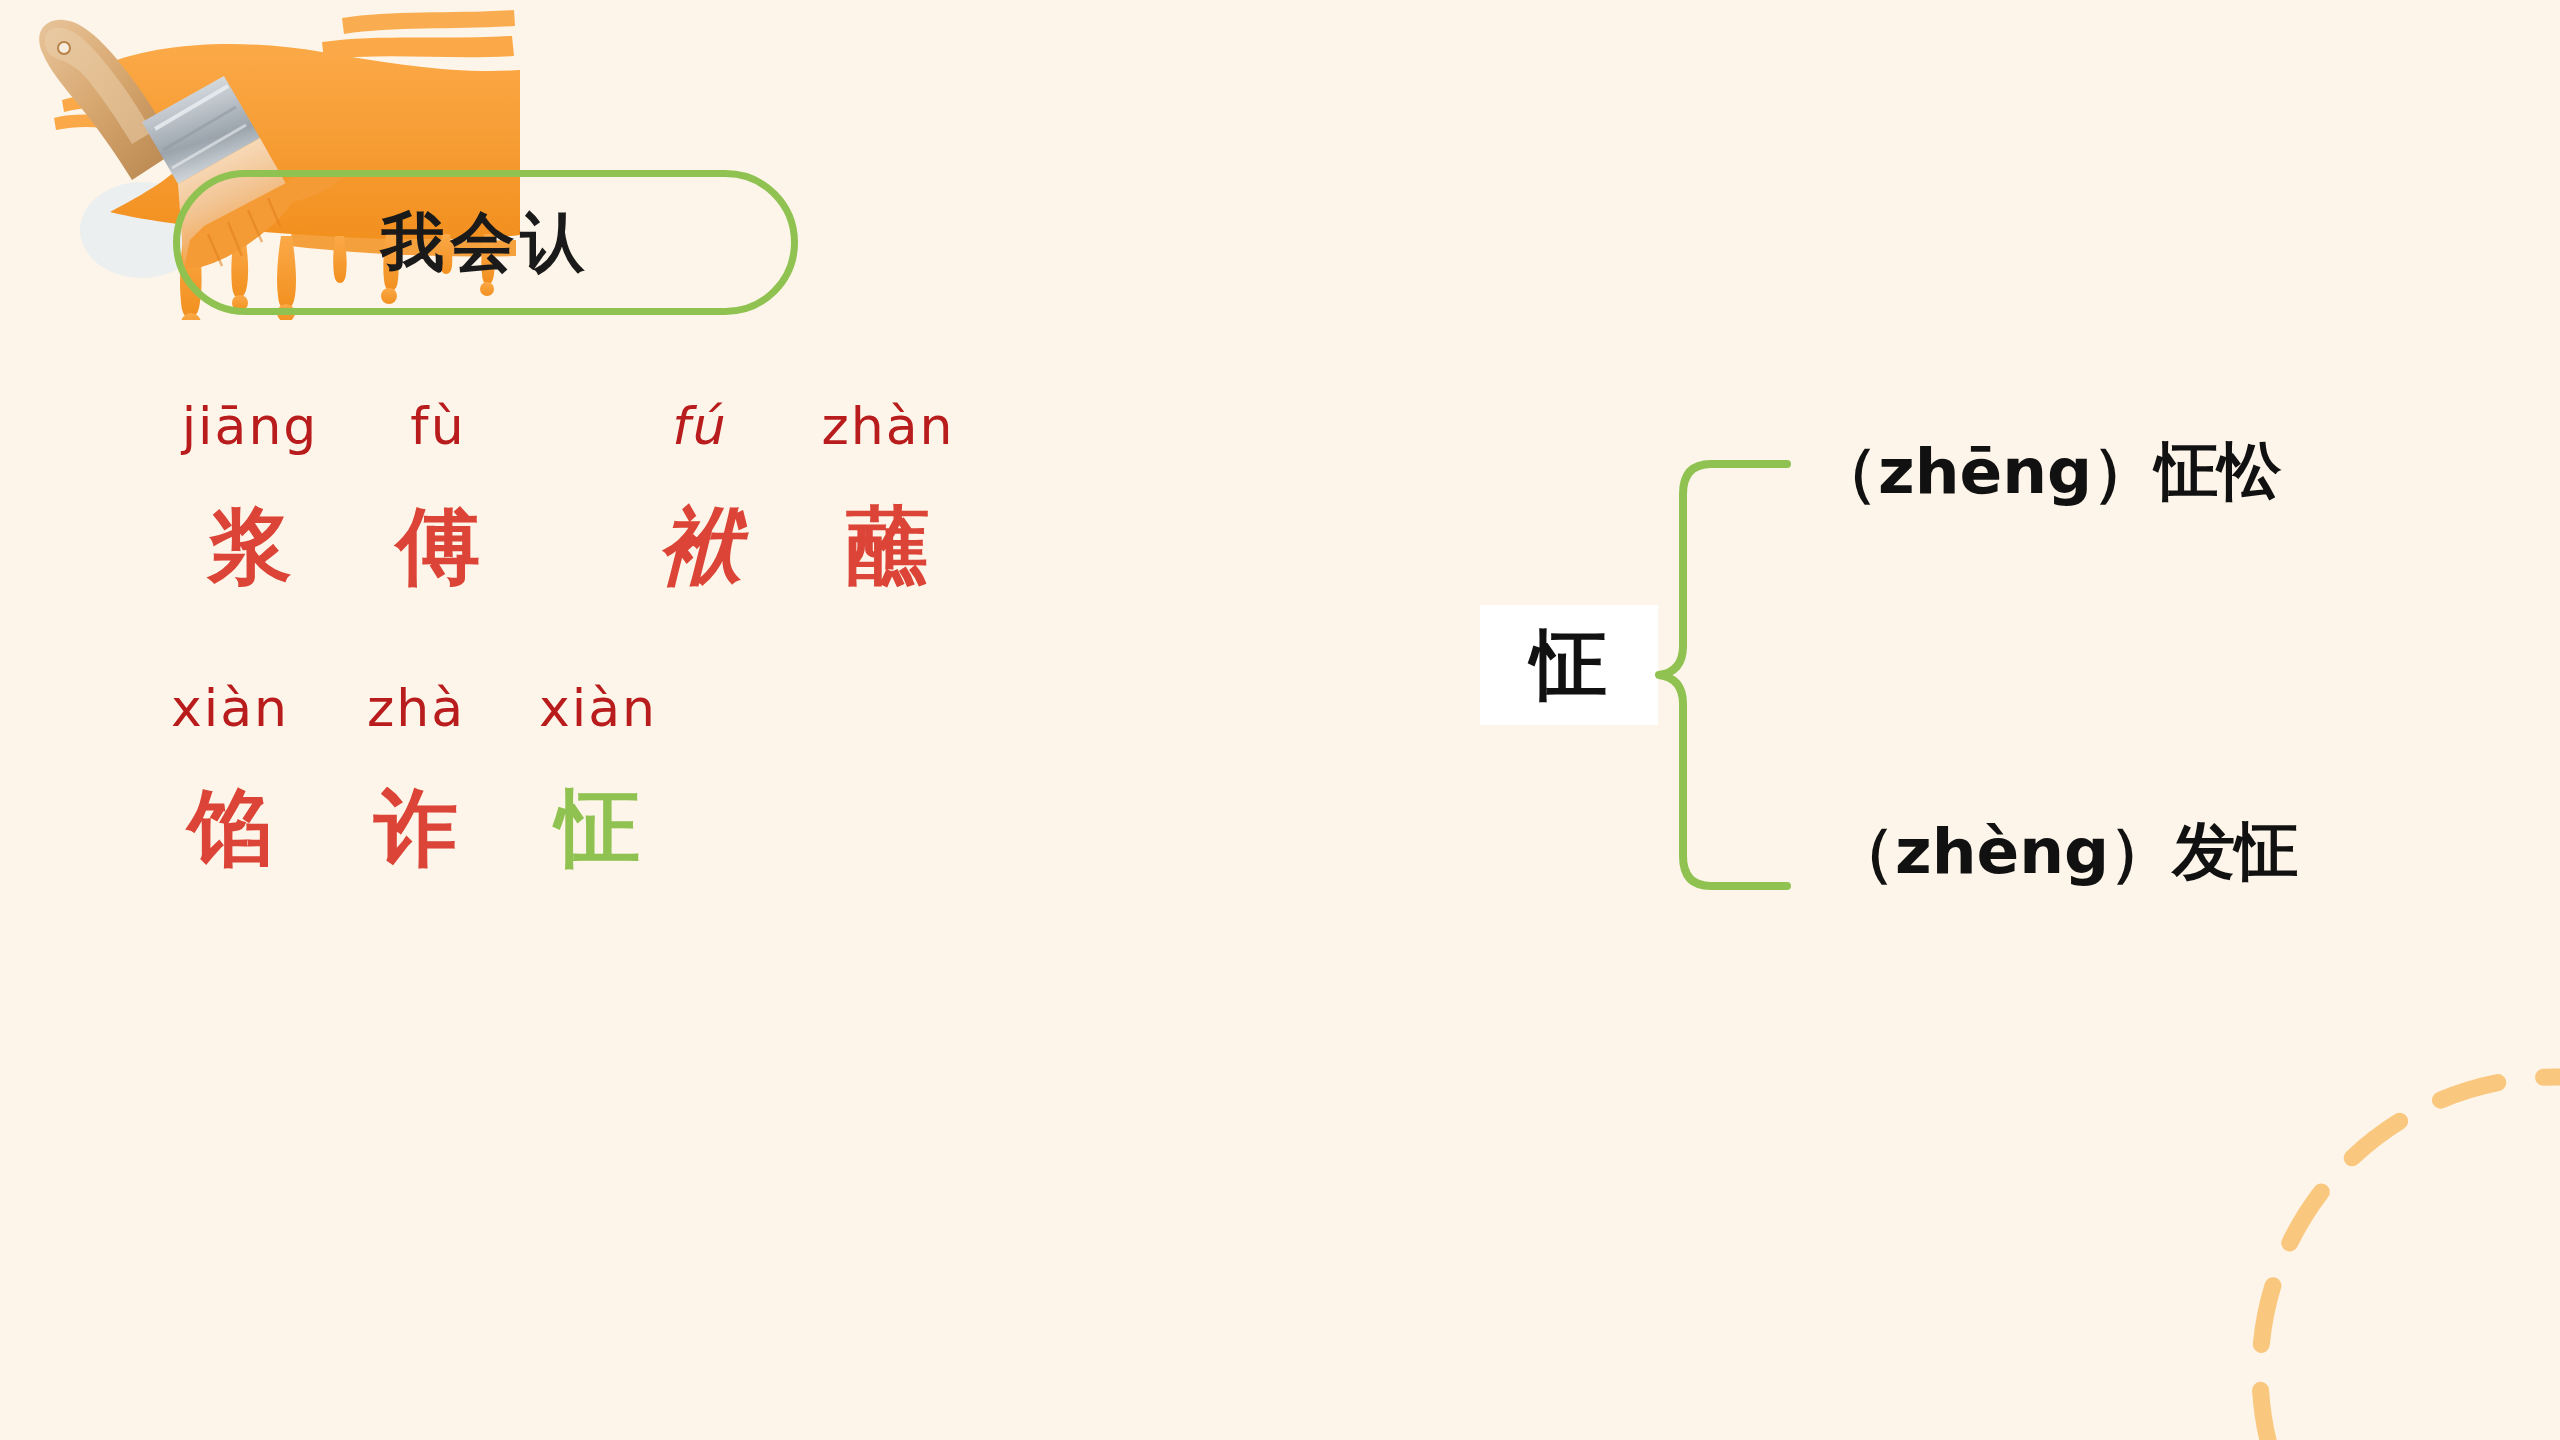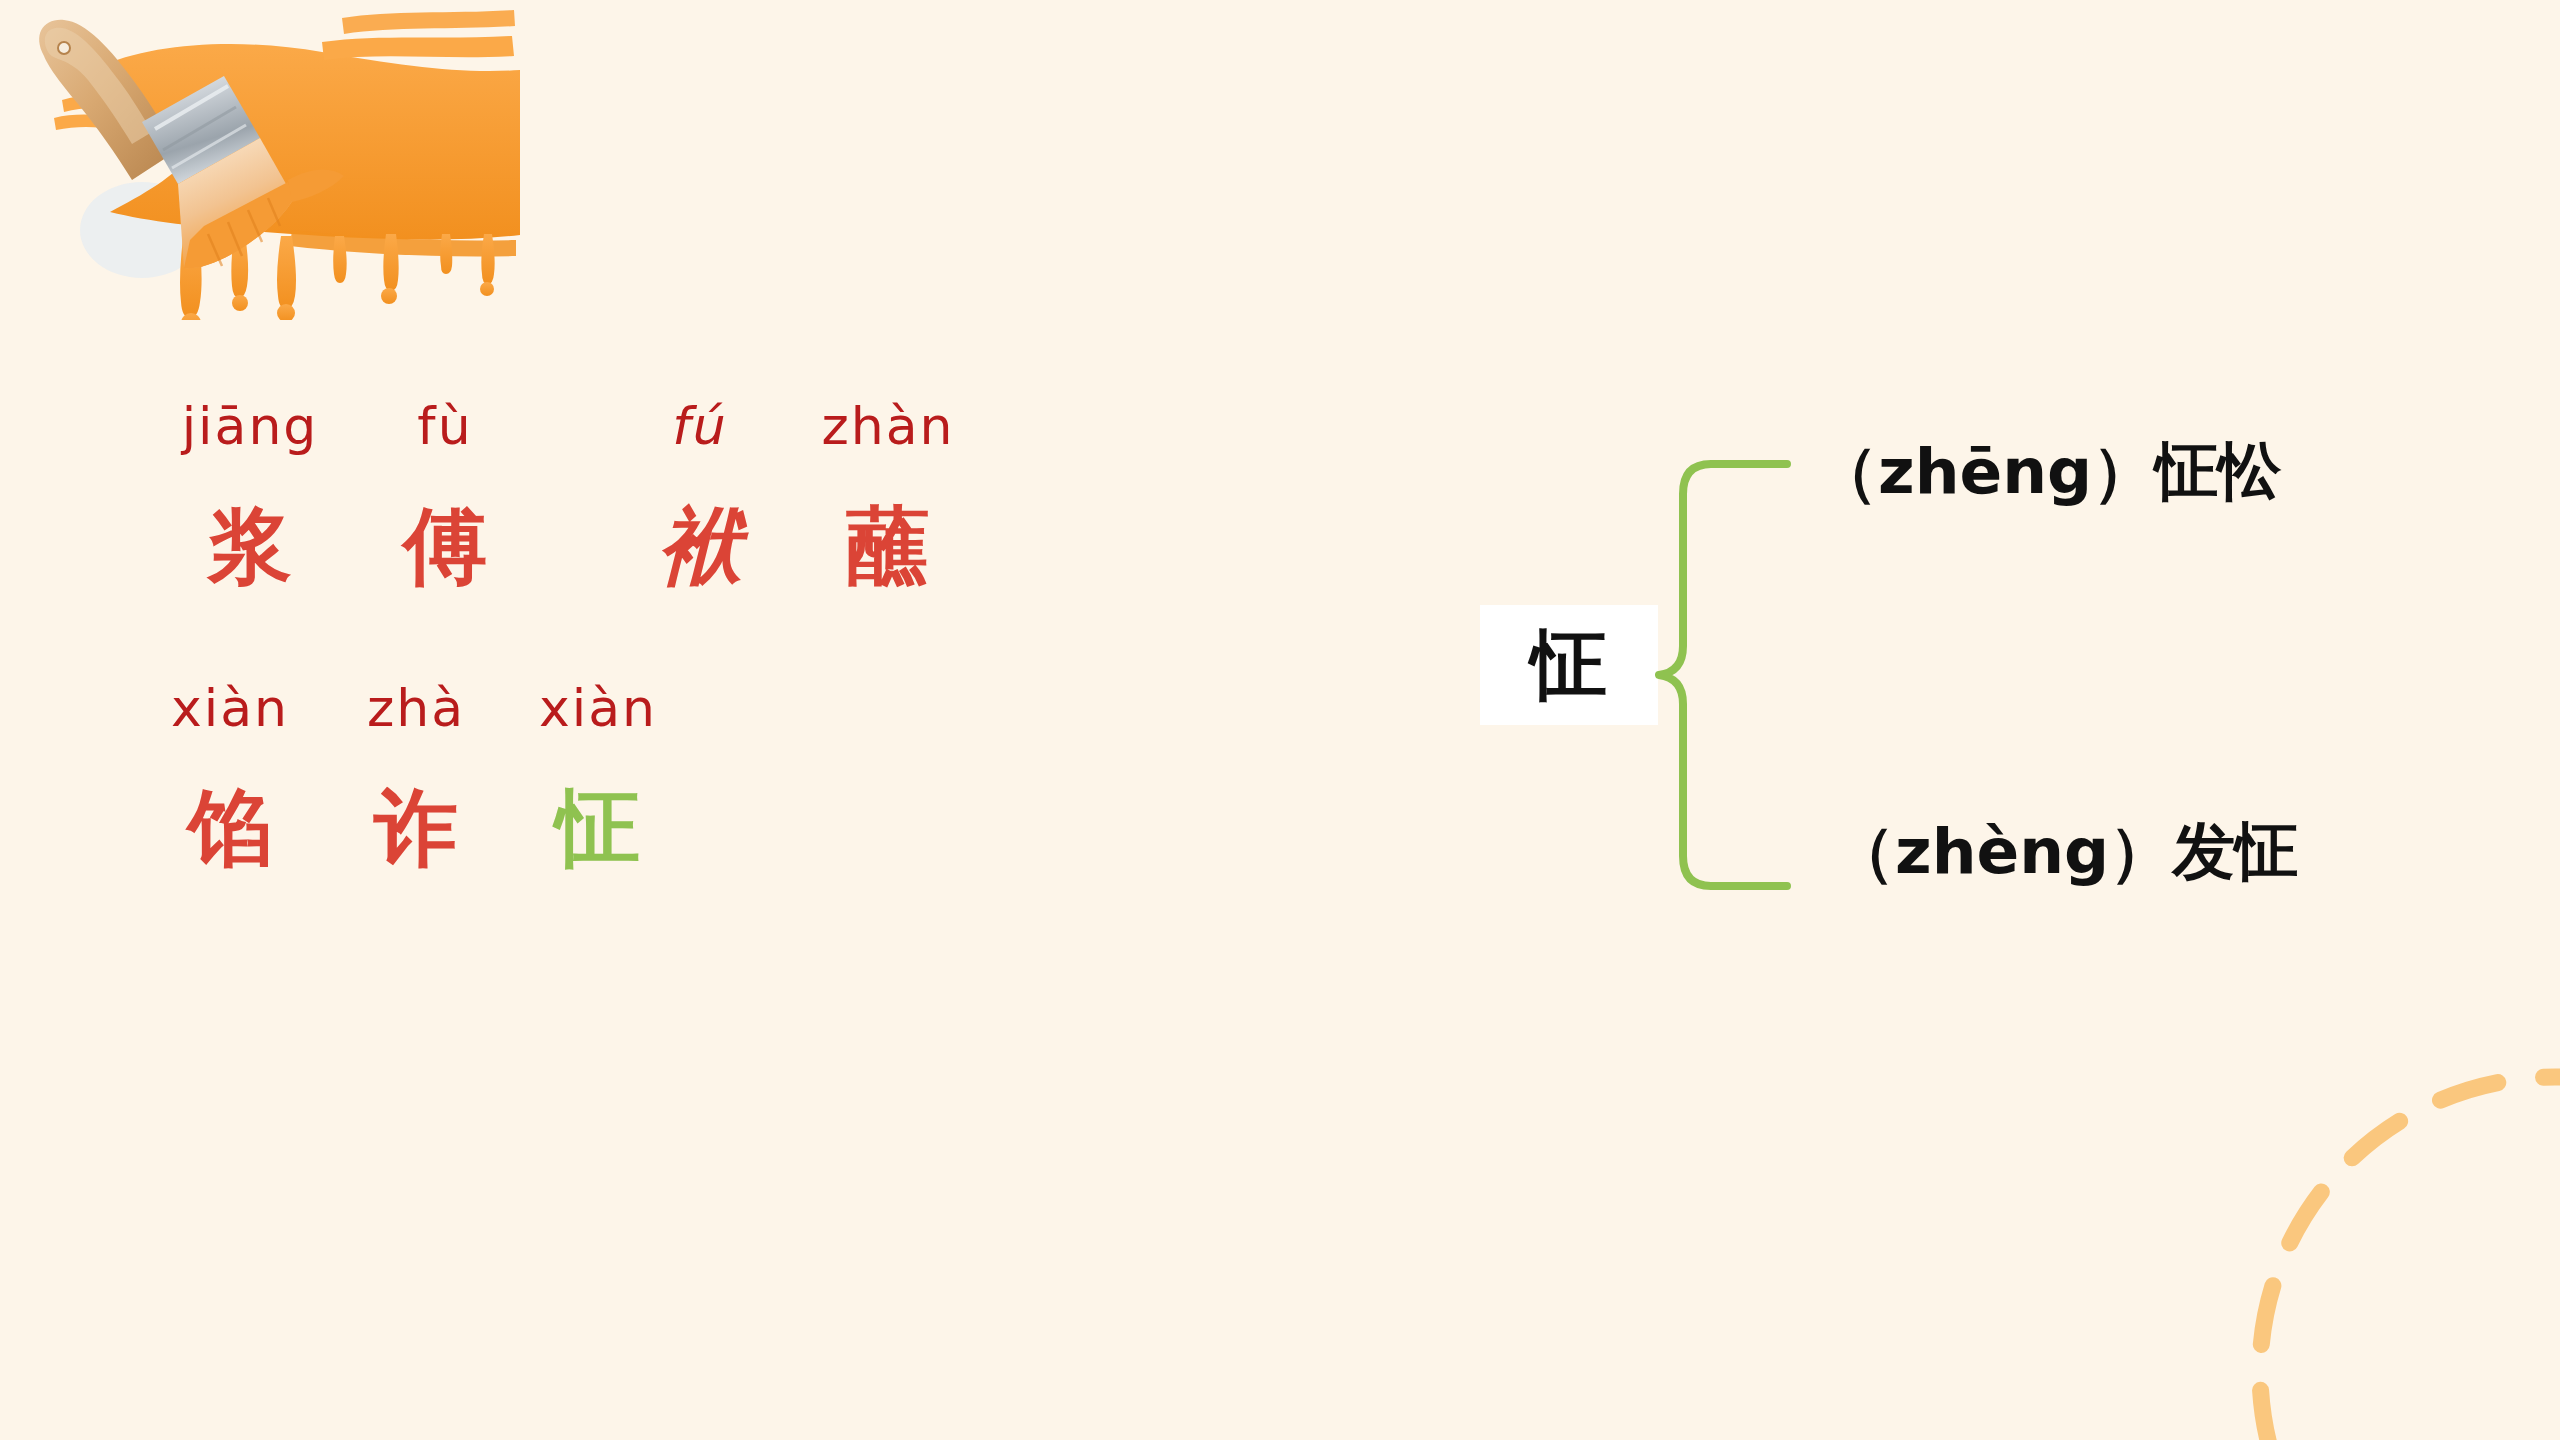--- a/index.html
+++ b/index.html
@@ -239,30 +239,33 @@
     <g stroke="#E0801D" stroke-width="2.5" opacity="0.55">
       <path d="M216,244 L230,276"></path>
       <path d="M236,232 L250,266"></path>
       <path d="M256,220 L270,252"></path>
       <path d="M276,208 L288,236"></path>
     </g>
 
     <path d="M296,190 C318,178 338,176 352,186 C338,200 318,208 300,212 Z" fill="#F59B35"></path>
   </svg>
 
+  <div class="title-pill" id="pill-left">
+    <span class="pill-label">我会认</span>
+  </div>
 
 
   <div class="char-grid">
 
     <div class="char-row">
       <div class="char-cell" style="left:0px;">
         <div class="pinyin">jiāng</div>
         <div class="hanzi red">浆</div>
       </div>
-      <div class="char-cell" style="left:195px;">
+      <div class="char-cell" style="left:188px;">
         <div class="pinyin">fù</div>
         <div class="hanzi red">傅</div>
       </div>
       <div class="char-cell" style="left:450px;font-style:italic;">
         <div class="pinyin">fú</div>
         <div class="hanzi red">袱</div>
       </div>
       <div class="char-cell" style="left:638px;">
         <div class="pinyin">zhàn</div>
         <div class="hanzi red">蘸</div>

